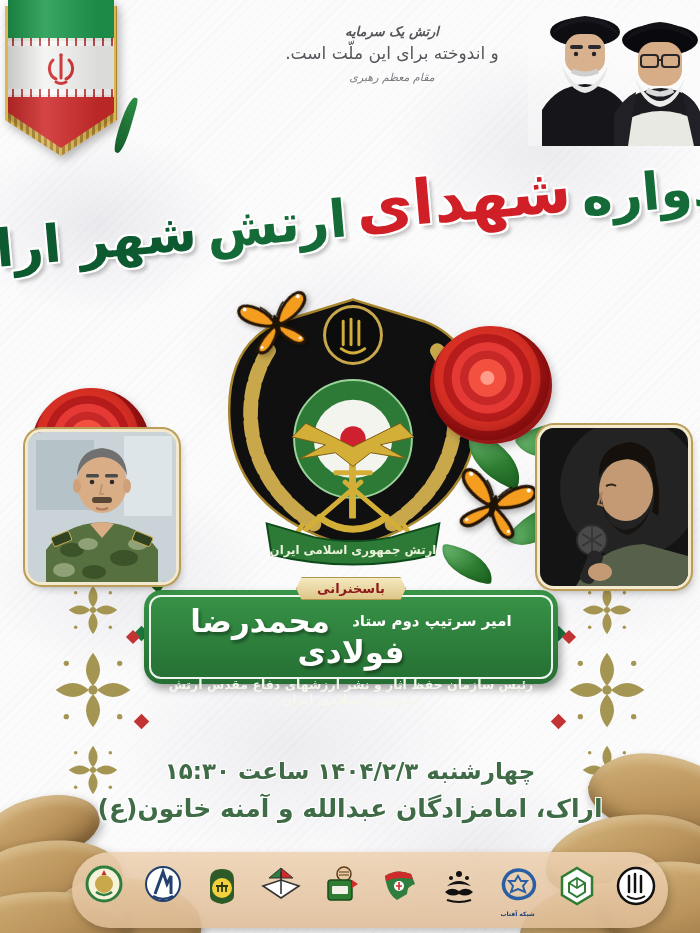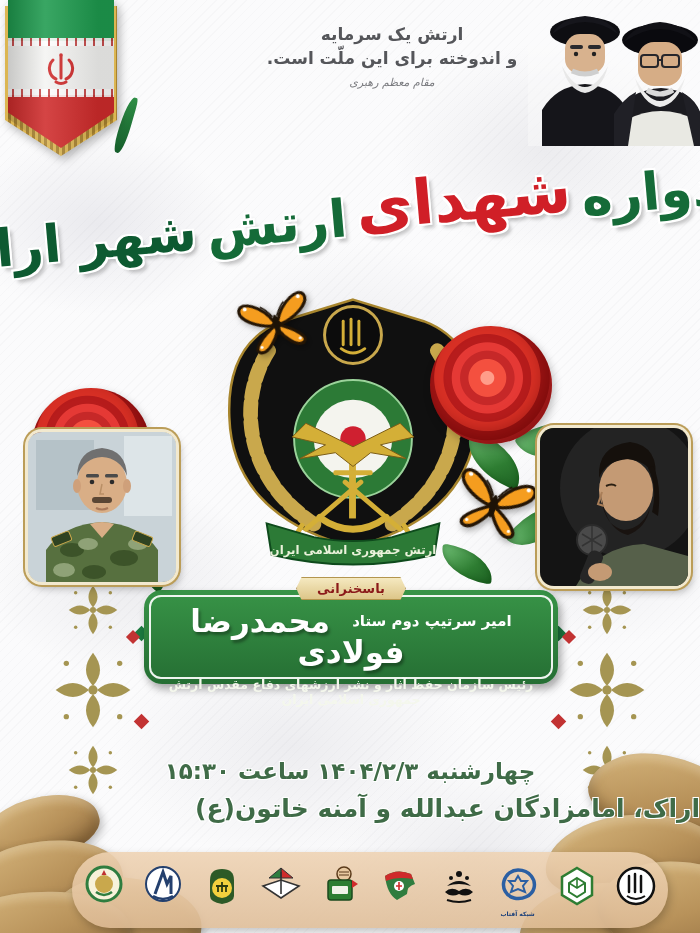--- a/index.html
+++ b/index.html
@@ -32,22 +32,22 @@
     background:linear-gradient(90deg,rgba(0,0,0,.18),rgba(255,255,255,.12) 35%,rgba(0,0,0,.10) 85%); }
   .takbir { position:absolute; left:0; width:106px; height:8px;
     background:repeating-linear-gradient(90deg,#fff 0 4px,#c23b3b 4px 6px,#fff 6px 9px); opacity:.9; }
   .takbir.t1 { top:38px; } .takbir.t2 { top:89px; }
   .flag-emblem { position:absolute; left:33px; top:52px; width:40px; height:34px; }
   .flag-leaf { position:absolute; left:120px; top:96px; width:11px; height:58px; z-index:3;
     background:linear-gradient(170deg,#2f8f46,#145c2a); border-radius:80% 20% 60% 40%; transform:rotate(16deg); }
 
   
   .quote { position:absolute; right:178px; top:24px; width:260px; text-align:center; z-index:3; color:#55565a; }
-  .quote .q1 { font-size:17px; font-weight:bold; }
-  .quote .q2 { font-size:17px; font-weight:bold; margin-top:4px; }
+  .quote .q1 { font-size:13px; font-weight:bold;font-style:italic; }
+  .quote .q2 { font-size:17px; font-weight:normal; margin-top:4px; }
   .quote .sig { font-size:11px; color:#7b7c80; margin-top:8px; font-style:italic; }
 
   
   .leaders { position:absolute; right:0; top:8px; width:172px; height:138px; z-index:2; }
 
   
   .title { position:absolute; left:20px; top:148px; width:660px; height:140px; z-index:3;
     display:flex; align-items:center; justify-content:center; transform:rotate(-5deg); white-space:nowrap; }
   .title span { font-weight:bold; margin:0 5px;
     text-shadow:-2px -2px 0 #fff,2px -2px 0 #fff,-2px 2px 0 #fff,2px 2px 0 #fff,4px 5px 4px rgba(0,0,0,.22); }
@@ -109,21 +109,21 @@
     text-shadow:2px 3px 3px rgba(0,0,0,.35); }
   .speaker-desc { font-size:12.5px; font-weight:bold; margin-top:9px; color:#f4f7ec; }
   .eulogist-name { font-size:30px; font-weight:bold; margin-top:12px; text-shadow:2px 3px 3px rgba(0,0,0,.35); }
   .flourish { position:absolute; top:50%; width:10px; height:10px; background:#c23333; transform:translateY(-50%) rotate(45deg); }
   .flourish.fl { left:-16px; } .flourish.fr { right:-16px; }
 
   
   .datetime { position:absolute; left:0; top:758px; width:100%; text-align:center; z-index:3;
     font-size:23px; font-weight:bold; color:#3f6b47;
     text-shadow:-1px -1px 0 #fff,1px -1px 0 #fff,-1px 1px 0 #fff,1px 1px 0 #fff; }
-  .location { position:absolute; left:0; top:794px; width:100%; z-index:3;
+  .location { position:absolute; left:0; top:794px; width:100%; text-align:center; z-index:3;
     font-size:25px; font-weight:bold; color:#3f6b47;
     text-shadow:-1px -1px 0 #fff,1px -1px 0 #fff,-1px 1px 0 #fff,1px 1px 0 #fff; }
 
   
   .bag { position:absolute; z-index:2; background:linear-gradient(160deg,#d7b77e 0%,#b8925a 55%,#8f6b3e 100%);
     border-radius:48% 52% 45% 55% / 58% 55% 42% 45%;
     box-shadow:inset 0 -8px 14px rgba(80,55,25,.45), inset 0 6px 8px rgba(255,240,210,.35), 2px 4px 8px rgba(0,0,0,.25); }
   .bag.bl1 { left:-42px; top:842px; width:165px; height:82px; transform:rotate(-10deg); }
   .bag.bl2 { left:-55px; top:892px; width:185px; height:78px; transform:rotate(-4deg); }
   .bag.bl3 { left:52px;  top:878px; width:150px; height:80px; transform:rotate(6deg); }

